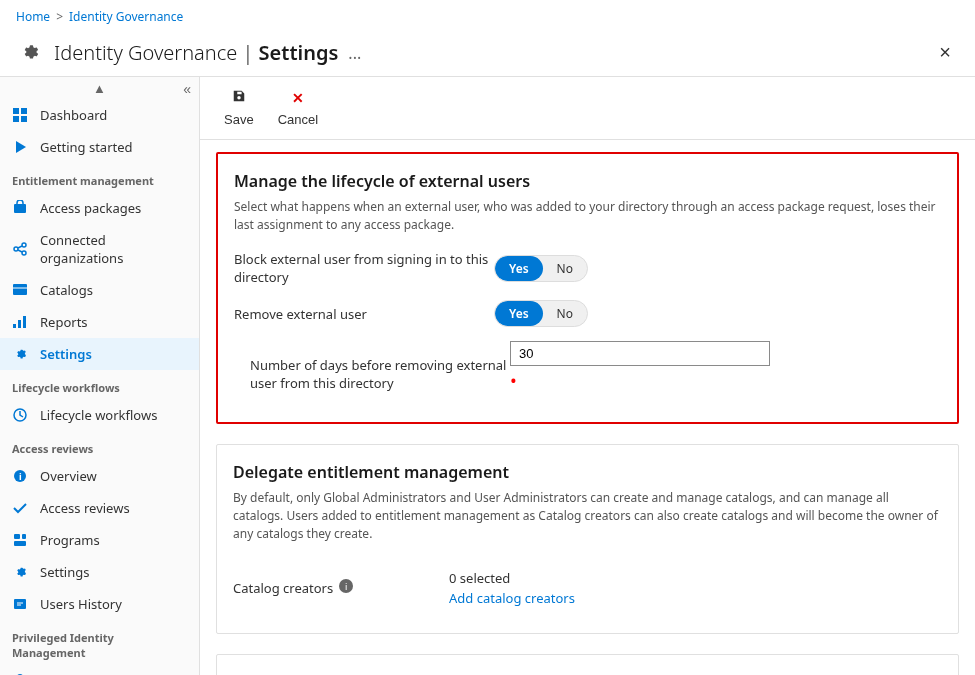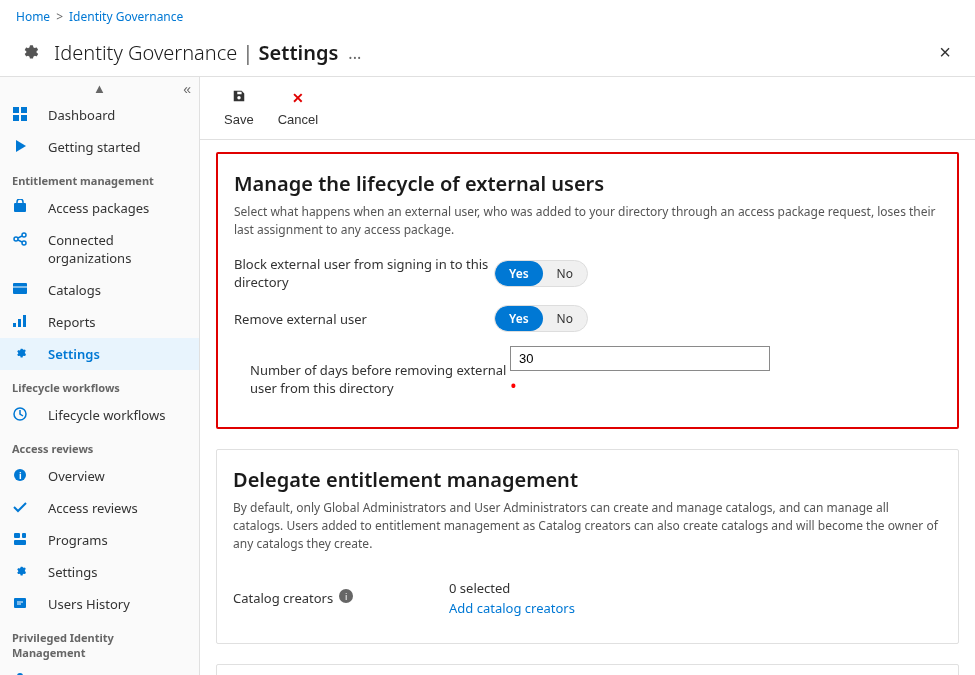--- a/index.html
+++ b/index.html
@@ -18,38 +18,38 @@
     .more-icon { color: #666; font-size: 16px; cursor: pointer; }
     .close-icon-btn { background: none; border: none; font-size: 20px; color: #333; cursor: pointer; padding: 4px 8px; }
 
     
     .layout { display: flex; height: calc(675px - 70px); }
 
     
     .sidebar { width: 200px; min-width: 200px; border-right: 1px solid #e0e0e0; overflow-y: auto; position: relative; background: #fafafa; }
     .sidebar-collapse { position: absolute; top: 4px; right: 8px; background: none; border: none; color: #666; cursor: pointer; font-size: 14px; }
     .sidebar-scroll-up, .sidebar-scroll-down { display: flex; justify-content: center; padding: 2px; color: #666; cursor: pointer; }
-    .sidebar-item { display: flex; align-items: flex-start; gap: 20px; padding: 7px 12px; cursor: pointer; color: #333; text-decoration: none; font-size: 13px; }
+    .sidebar-item { display: flex; align-items: center; gap: 12px; padding: 7px 12px; cursor: pointer; color: #333; text-decoration: none; font-size: 13px; }
     .sidebar-item.active { background: #e8f4fd; color: #0078d4; font-weight: 600; }
     .sidebar-section-label { padding: 10px 12px 4px 12px; font-size: 11px; font-weight: 700; color: #666; text-transform: none; }
     .sidebar-icon { width: 16px; height: 16px; display: flex; align-items: center; justify-content: center; flex-shrink: 0; }
     .sidebar-icon svg { width: 16px; height: 16px; }
 
     
     .main-content { flex: 1; overflow-y: auto; background: #fff; }
     .toolbar { display: flex; align-items: center; gap: 8px; padding: 8px 16px; border-bottom: 1px solid #e0e0e0; }
     .toolbar-btn { display: flex; align-items: center; gap: 6px; background: none; border: none; cursor: pointer; font-size: 13px; color: #333; padding: 4px 8px; flex-direction: column; }
 
     .content-area { padding: 0 16px 16px 16px; }
 
     
     .section { border: 1px solid #e0e0e0; margin-bottom: 20px; border-radius: 2px; }
     .section.highlighted { border: 2px solid #e00000; }
     .section-inner { padding: 16px; }
-    .section-title { font-size: 20px; font-weight: 600; margin-bottom: 6px; color: #1a1a1a; }
+    .section-title { font-size: 16px; font-weight: 600; margin-bottom: 6px; color: #1a1a1a; }
     .section-desc { font-size: 12px; color: #555; margin-bottom: 16px; line-height: 1.5; }
 
     .form-row { display: flex; align-items: center; margin-bottom: 14px; }
     .form-label { width: 260px; font-size: 13px; color: #333; flex-shrink: 0; line-height: 1.4; }
     .form-control { display: flex; align-items: center; }
 
     
     .toggle-group { display: flex; align-items: center; background: #f0f0f0; border-radius: 20px; overflow: hidden; border: 1px solid #ddd; }
     .toggle-option { padding: 4px 14px; font-size: 12px; cursor: pointer; border-radius: 20px; }
     .toggle-option.selected { background: #0078d4; color: #fff; font-weight: 600; }

